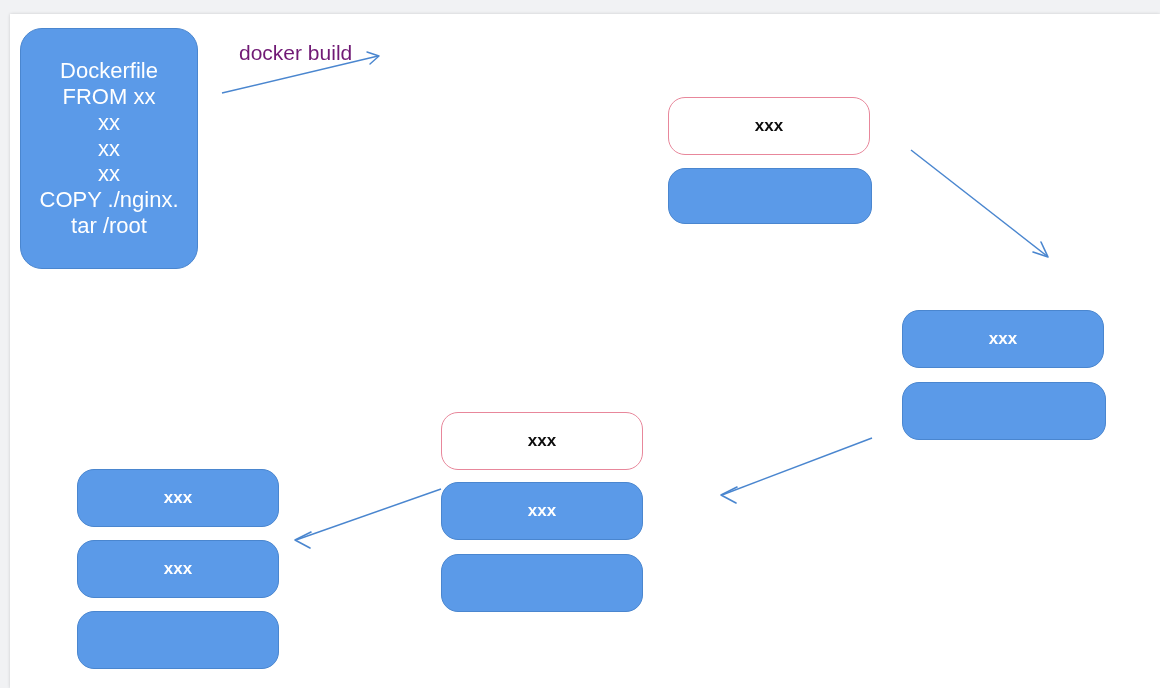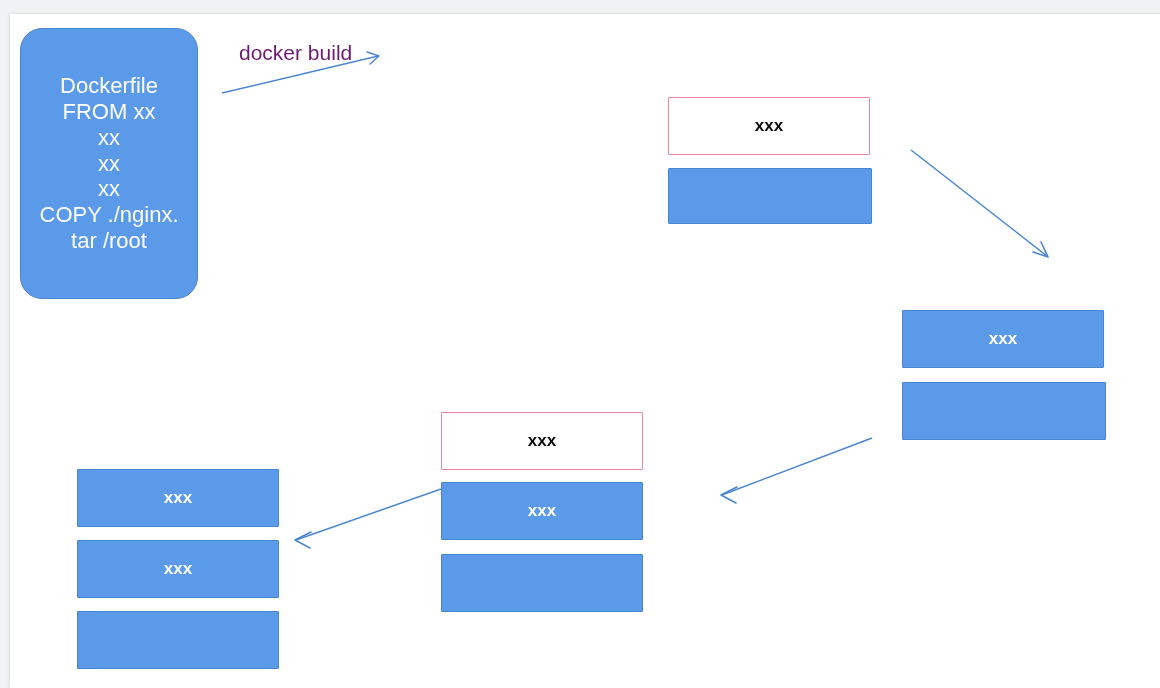--- a/index.html
+++ b/index.html
@@ -62,21 +62,21 @@
   }
 
   .node.outline {
     background: #ffffff;
     border: 1.6px solid #e8879b;
     color: #0d0d0d;
   }
 
   .node.r-lg   { border-radius: 22px; }
   .node.r-md   { border-radius: 14px; }
-  .node.r-sm   { border-radius: 1px; }
+  .node.r-sm   { border-radius: 17px; }
 
   .label-free {
     position: absolute;
     color: #701a75;
     white-space: nowrap;
     user-select: none;
   }
 </style>
 </head>
 <body>
@@ -100,21 +100,21 @@
         <line x1="862" y1="424" x2="712" y2="481" stroke="#4a86cf" stroke-width="1.5"></line>
         <polyline points="727,473 711,481 726,489" fill="none" stroke="#4a86cf" stroke-width="1.6" stroke-linecap="round" stroke-linejoin="round"></polyline>
       </g>
 
       <g>
         <line x1="431" y1="475" x2="286" y2="526" stroke="#4a86cf" stroke-width="1.5"></line>
         <polyline points="301,518 285,526 300,534" fill="none" stroke="#4a86cf" stroke-width="1.6" stroke-linecap="round" stroke-linejoin="round"></polyline>
       </g>
     </svg>
 
-    <div class="node blue r-lg" style="left:10px; top:14px; width:178px; height:271px; font-size:22px;">Dockerfile
+    <div class="node blue r-lg" style="left:10px; top:14px; width:178px; height:241px; font-size:22px;">Dockerfile
 FROM xx
 xx
 xx
 xx
 COPY ./nginx.
 tar /root</div>
 
 
     <div class="label-free" style="left:229px; top:27px; font-size:21px;">docker build</div>
 

